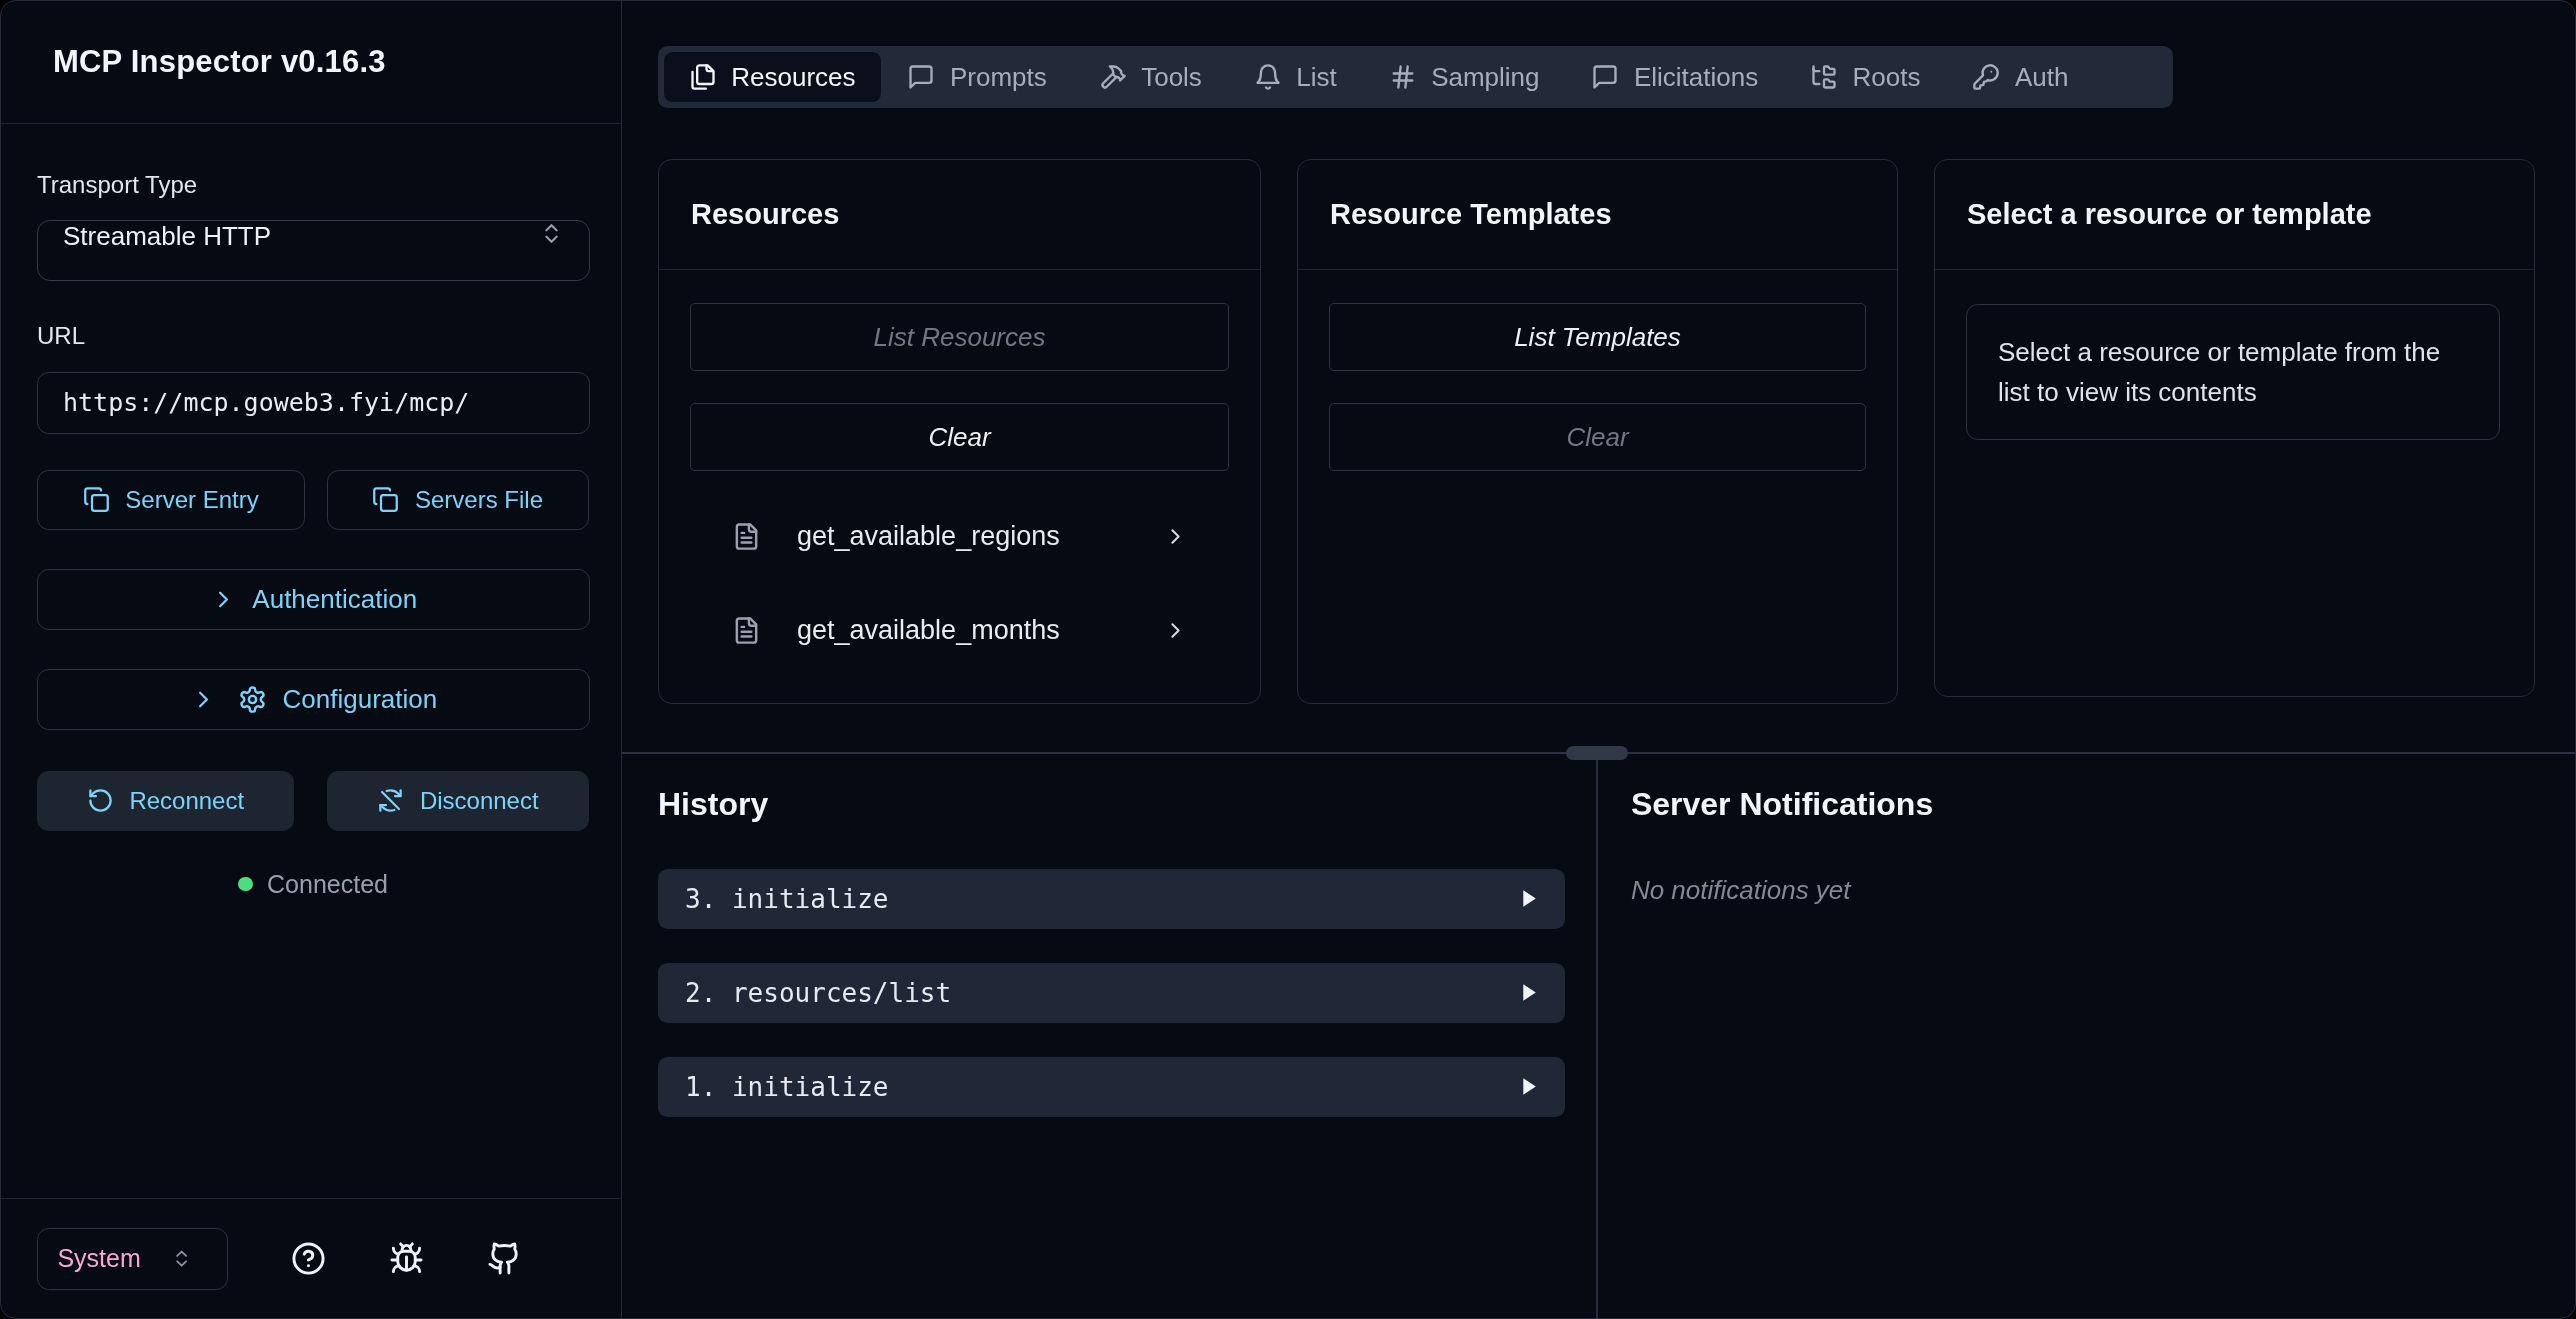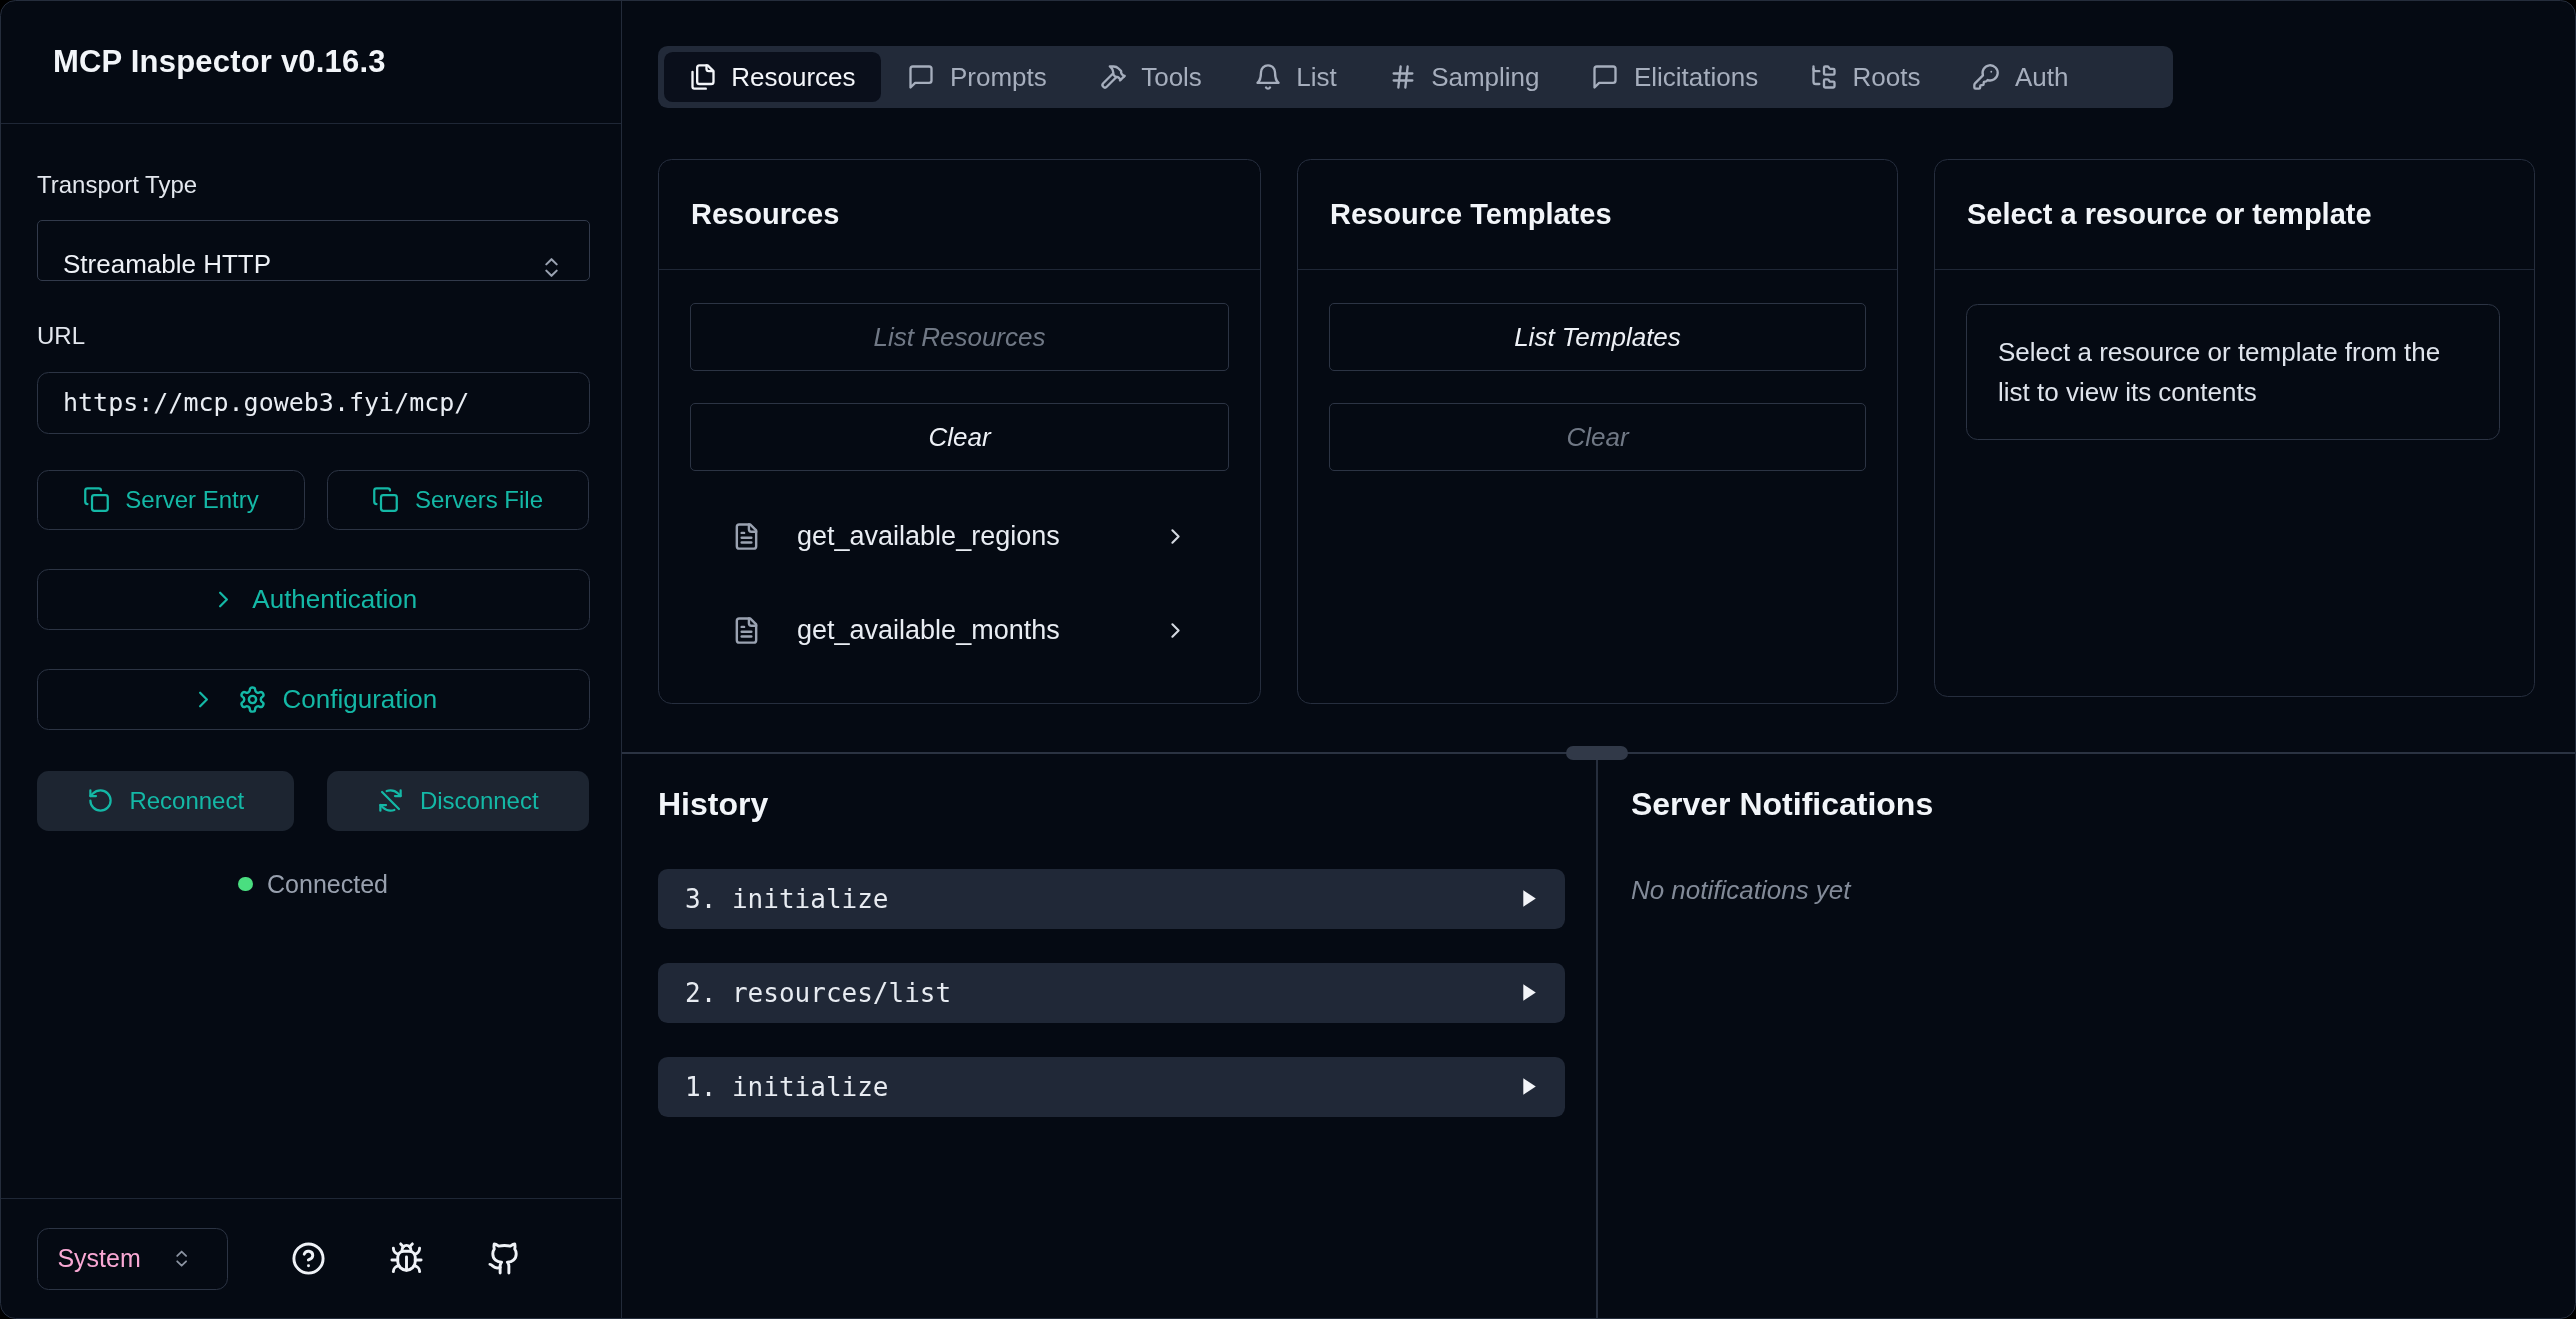--- a/index.html
+++ b/index.html
@@ -12,35 +12,35 @@
     display:flex; overflow:hidden;
   }
 
   
   .sidebar { width:621px; min-width:621px; border-right:1.9px solid #232b3a; display:flex; flex-direction:column; }
   .sidebar-header { height:123px; border-bottom:1px solid #1f2736; display:flex; align-items:center; padding-left:52px; }
   .sidebar-title { font-size:31px; font-weight:700; letter-spacing:0.2px; color:#f2f5f9; }
   .sidebar-body { padding:47px 32px 0 36px; display:flex; flex-direction:column; }
   .field-label { font-size:24px; font-weight:500; color:#e3e7ee; margin-bottom:21.3px; }
   .control {
-    width:553px; height:61px; border:1.9px solid #323a4b; border-radius:5px;
-    display:flex; align-items:flex-end; padding:0 25px; background:transparent;
+    width:553px; height:61px; border:1.9px solid #323a4b; border-radius:13px;
+    display:flex; align-items:flex-start; padding:0 25px; background:transparent;
     color:#eef1f6; font-size:26px; cursor:pointer;
   }
   .control .grow { flex:1; }
   .mono { font-family:"DejaVu Sans Mono", monospace; }
   .url-input {
     width:553px; height:62px; border:1.9px solid #2c3444; border-radius:11.6px; background:transparent;
     color:#e9edf3; font-size:25px; padding:0 25px; outline:none;
   }
   .btn-row { display:flex; gap:22px; }
   .btn {
     height:60px; border:1.9px solid #2c3444; border-radius:11.6px; background:transparent;
     display:flex; align-items:center; justify-content:center; gap:15.5px;
-    color:#14b8a6; font-size:24px; cursor:pointer; white-space:nowrap;
+    color:#7dd3fc; font-size:24px; cursor:pointer; white-space:nowrap;
   }
   .btn.full { width:553px; height:61px; font-size:26px; }
   .btn.half1 { width:268px; }
   .btn.half2 { width:263px; }
   .btn.filled { background:#1d2531; border:none; }
   .btn.filled.w1 { width:258px; }
   .btn.filled.w2 { width:263px; }
   .status-row { display:flex; align-items:center; justify-content:center; gap:14.5px; margin-top:39px; }
   .status-dot { width:14.5px; height:14.5px; border-radius:50%; }
   .status-text { font-size:25px; color:#98a0ae; }

